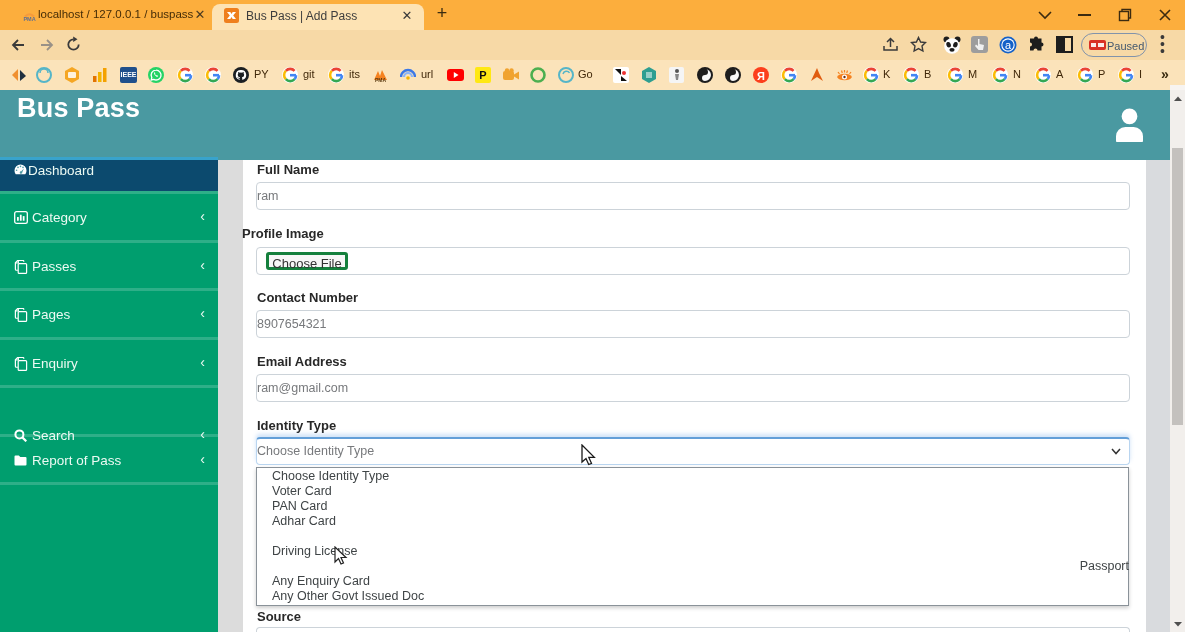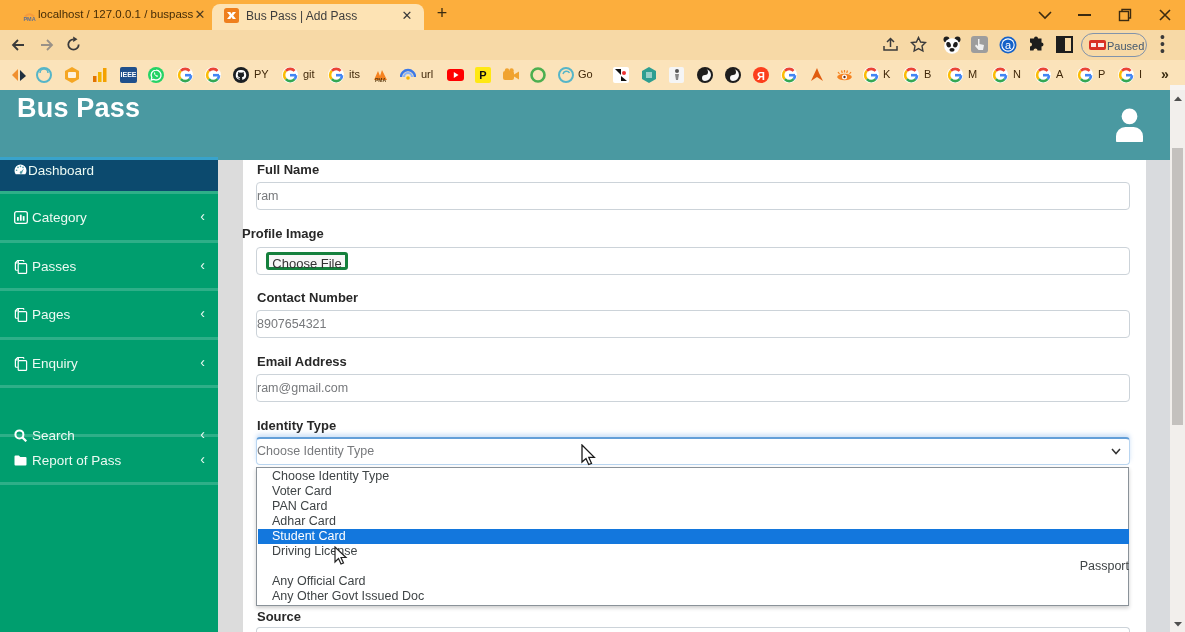--- a/index.html
+++ b/index.html
@@ -452,24 +452,23 @@
     <div class="finput" style="top:347px;border:1px solid #b9d5f0;border-top:2.5px solid #639fd8;line-height:25px;box-shadow:0 -3px 4px rgba(100,160,230,0.3);">Choose Identity Type
       <svg class="abs" style="right:8px;top:9px;" width="10" height="7">
           <path d="M1 1 L5 5.5 L9 1" stroke="#333" stroke-width="1.5" fill="none"></path>
         </svg>
     </div>
     <div id="ddpopup">
       <div class="dditem" style="top:0.5px;">Choose Identity Type</div>
       <div class="dditem" style="top:30.7px;">PAN Card</div>
       <div class="dditem" style="top:15.6px;">Voter Card</div>
       <div class="dditem" style="top:45.8px;">Adhar Card</div>
-      <div class="dditem ddsel" style="top:60.9px;">Student Card</div>
       <div class="dditem" style="top:76px;">Driving License</div>
       <div class="dditem" style="top:91.1px;text-align:right;">Passport</div>
-      <div class="dditem" style="top:106.2px;">Any Official Card</div>
+      <div class="dditem" style="top:106.2px;">Any Enquiry Card</div>
       <div class="dditem" style="top:121.3px;">Any Other Govt Issued Doc</div>
     </div>
     <div class="flabel" style="left:257px;top:519px;">Source</div>
     <div class="finput" style="top:537px;height:5px;border-bottom:none;border-radius:4px 4px 0 0;"></div>
   </div>
 
   <svg class="abs" style="left:581px;top:354px;" width="16" height="23">
       <path d="M1 1 L1 18 L5 14.5 L7.7 20.5 L10.5 19.3 L7.8 13.4 L13.3 13.4 Z" fill="#fff" stroke="#1a1a1a" stroke-width="1.3"></path>
     </svg>
   <svg class="abs" style="left:334px;top:456px;" width="14" height="20">

